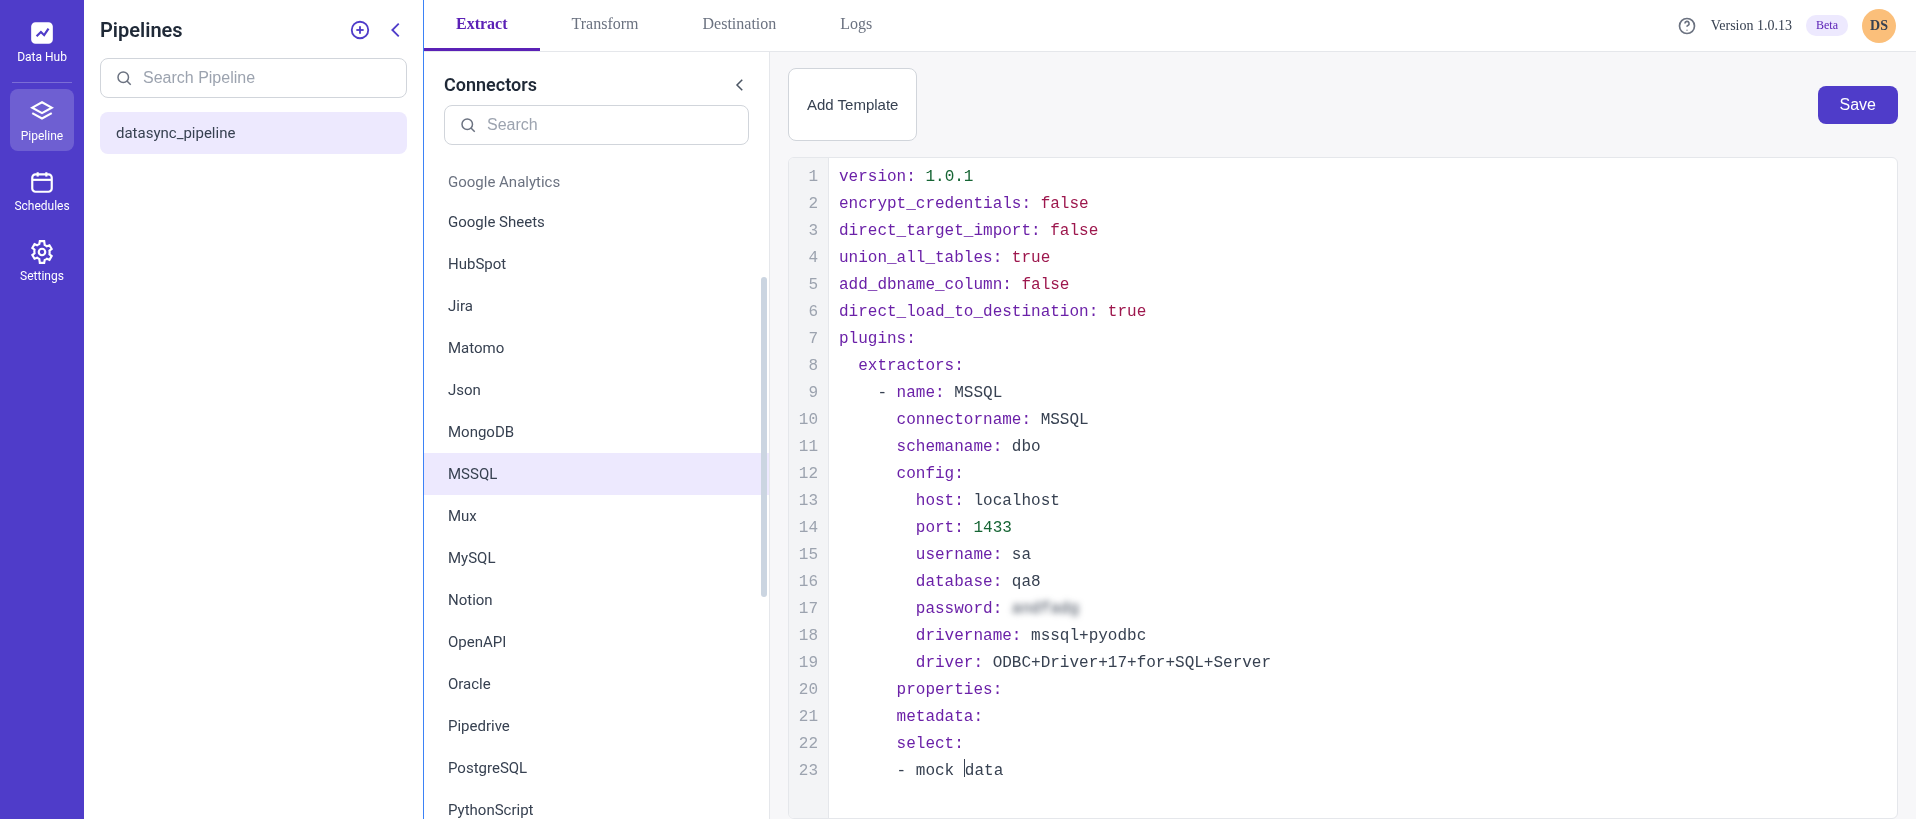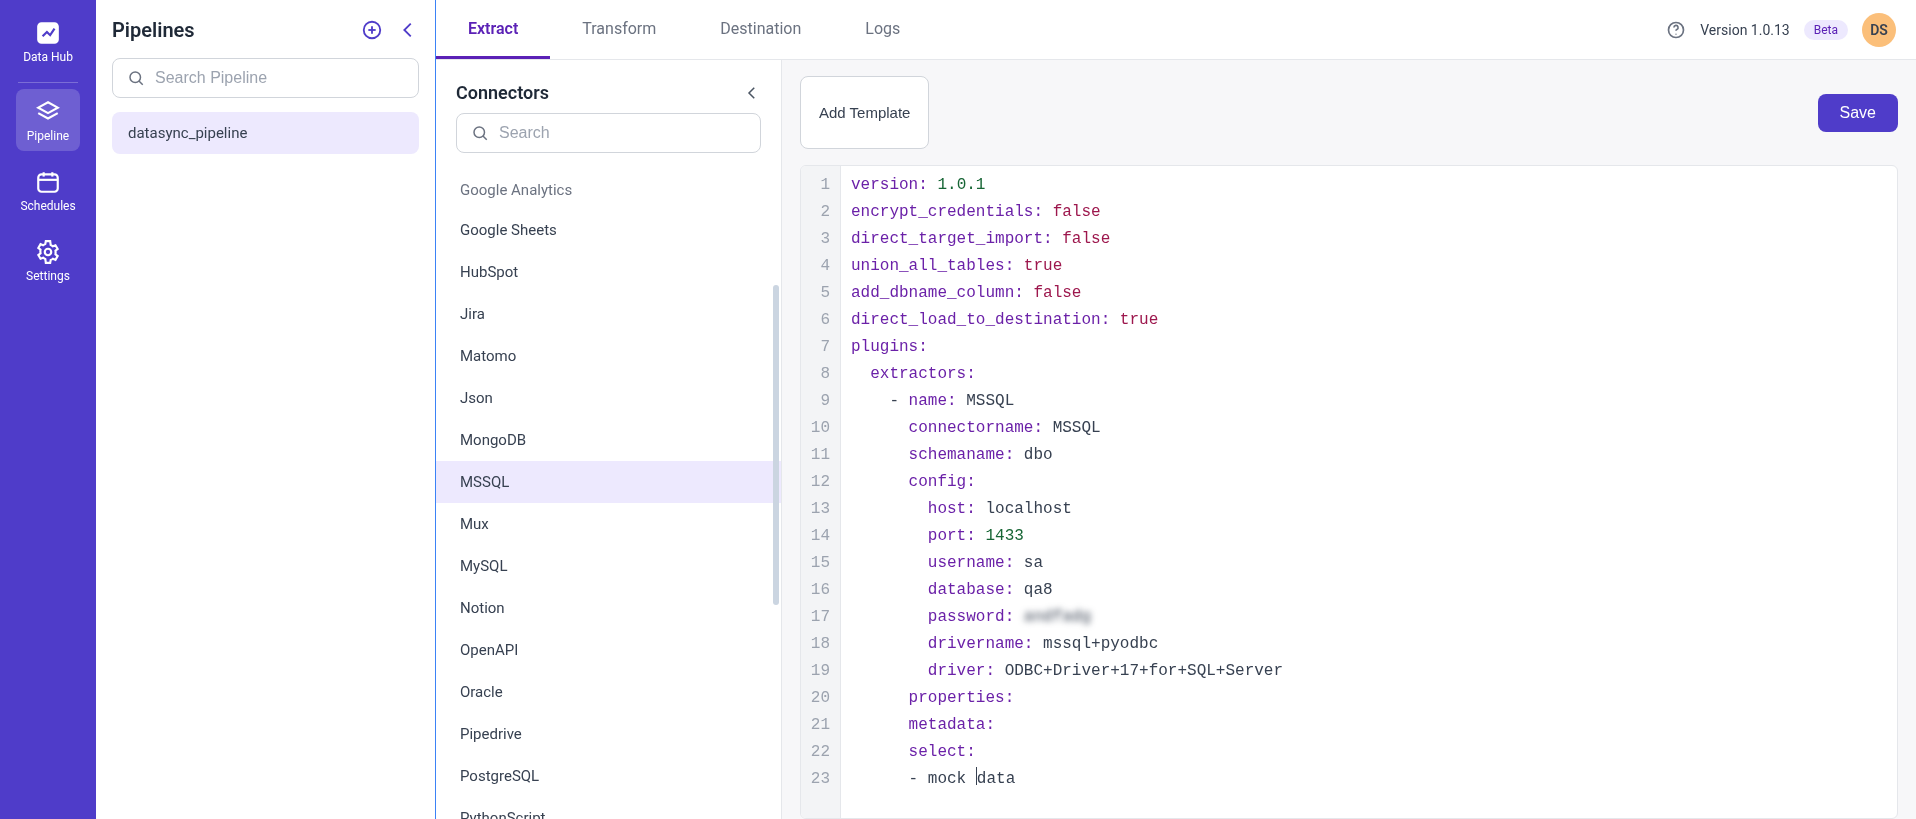--- a/index.html
+++ b/index.html
@@ -8,21 +8,21 @@
     background: #fff;
     color: #1f2937;
     width: 1916px;
     height: 819px;
     overflow: hidden;
     display: flex;
   }
 
   
   .rail {
-    width: 96px;
+    width: 84px;
     background: #4f3cc9;
     color: #fff;
     display: flex;
     flex-direction: column;
     align-items: center;
     padding-top: 10px;
     flex-shrink: 0;
   }
   .rail .rail-item {
     width: 64px;
@@ -103,25 +103,26 @@
 
   
   .main {
     flex: 1;
     display: flex;
     flex-direction: column;
     min-width: 0;
   }
 
   .topbar {
-    height: 60px;
+    height: 52px;
     border-bottom: 1px solid #e5e7eb;
     display: flex;
     align-items: stretch;
     padding: 0 20px 0 0;
+    font-family: Liberation Serif, serif;
   }
   .tabs {
     display: flex;
     align-items: stretch;
     gap: 0;
   }
   .tab {
     padding: 0 32px;
     display: flex;
     align-items: center;

